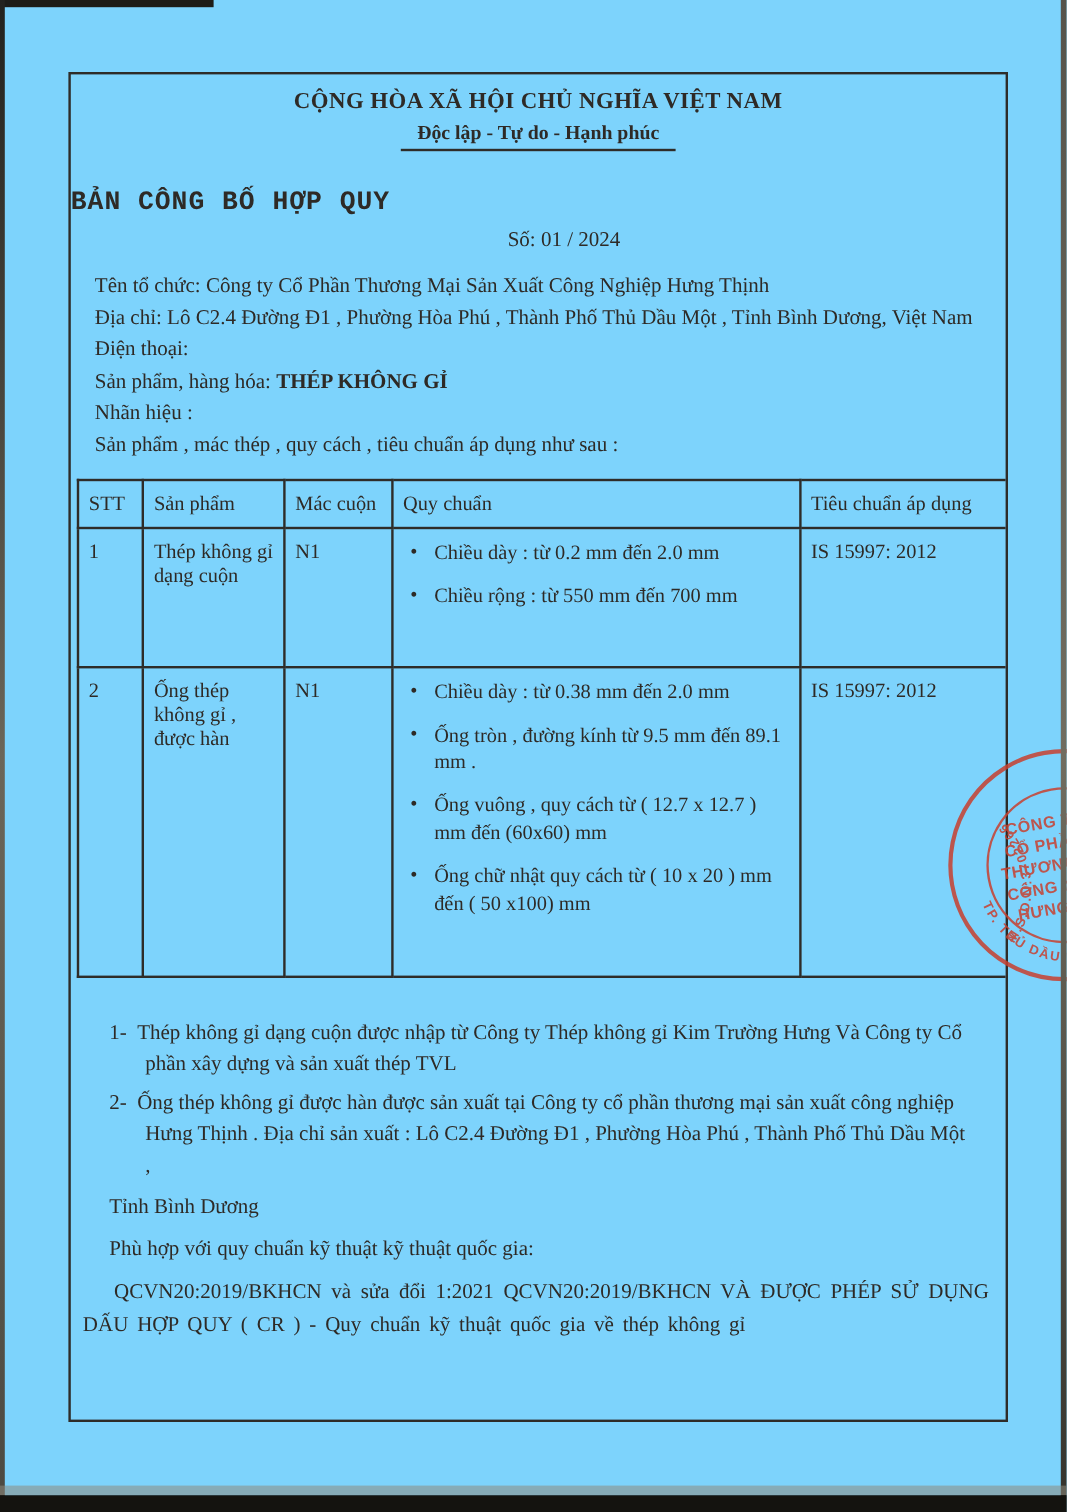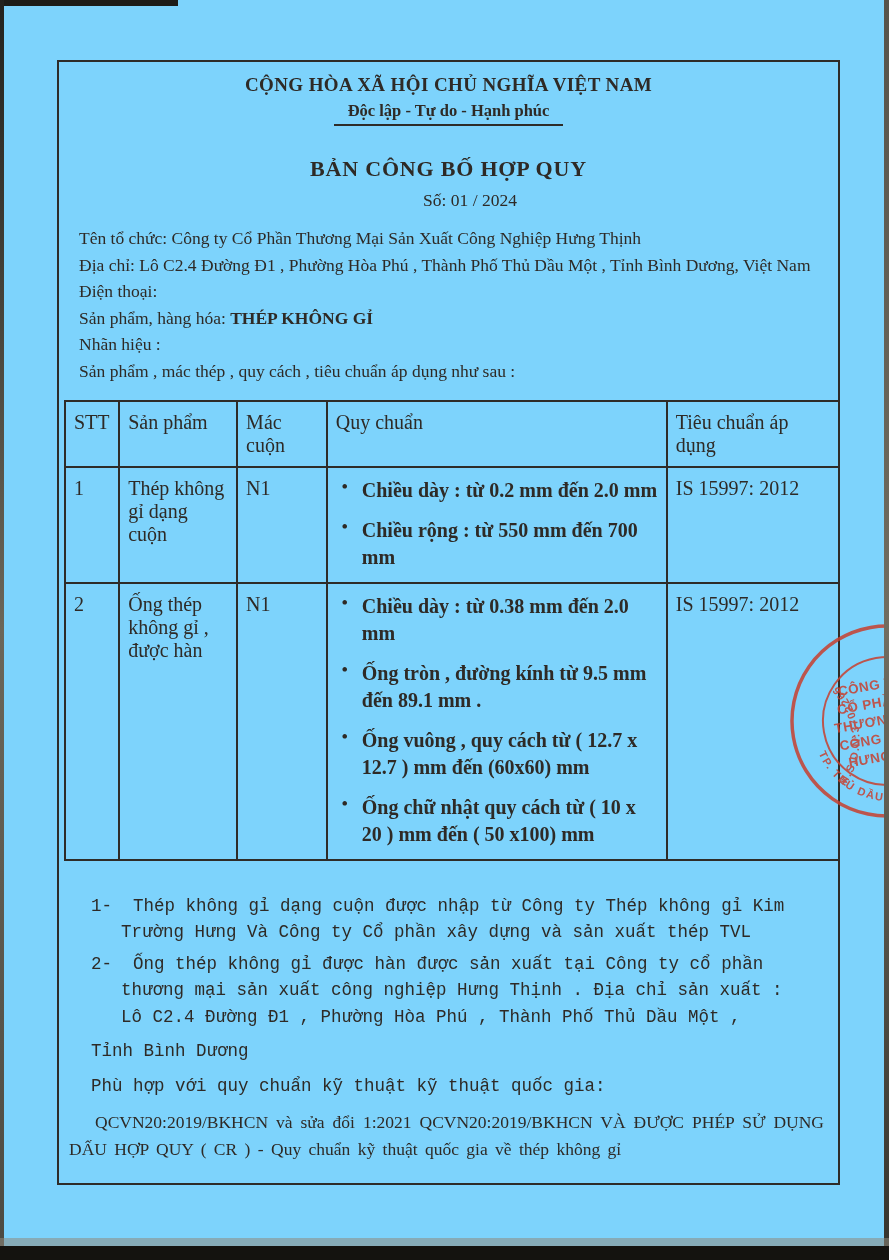--- a/index.html
+++ b/index.html
@@ -25,57 +25,57 @@
     width:783px;height:1125px;
     border:2px solid #2e2c28;
     box-sizing:border-box;
     padding-top:12px;
     overflow:hidden;
   }
   .nat-header{text-align:center;}
   .nat-line1{font-weight:bold;font-size:19px;letter-spacing:.4px;}
   .motto{display:inline-block;font-weight:bold;font-size:16.5px;
     border-bottom:2px solid #2e2c28;padding:2px 14px 3px;margin-top:3px;}
-  .doc-title{text-align:center;font-family:Liberation Serif, serif;
+  .doc-title{text-align:left;font-family:Liberation Mono, monospace;
     font-weight:bold;font-size:22px;letter-spacing:.8px;margin:30px 0 8px;}
   .doc-number{text-align:center;font-size:17.5px;margin-bottom:14px;padding-left:43px;}
 
   .info{margin:0 20px;font-size:17.5px;line-height:1.52;}
   .info p{margin:0;}
   .p-org{margin-top:2px;}
   .p-address{margin-top:3px;}
   .p-phone{margin-top:10px;}
   .p-product{margin-top:13px;margin-left:8px;}
   .p-brand{margin-top:9px;margin-left:8px;}
   .p-intro{margin-top:11px;margin-left:8px;}
   .bold{font-weight:bold;}
 
   table.spec{border-collapse:collapse;margin:15px 0 0 5px;width:778px;
-    font-size:20px;table-layout:fixed;}
+    font-size:17px;table-layout:fixed;}
   table.spec th,table.spec td{border:2px solid #2e2c28;vertical-align:top;
     padding:9px 8px;text-align:left;font-weight:normal;}
   .col-stt{width:52px;}
   .col-product{width:113px;}
   .col-grade{width:86px;}
   .col-spec{width:326px;}
   .col-standard{width:167px;}
   th.c,td.c{text-align:center;}
   td.product-cell{text-align:justify;padding:12px 12px 12px 14px;margin-top:14px;}
   td.spec-cell{padding:12px 10px 14px 14px;}
   td.std-cell{padding:12px 6px 12px 10px;}
   td.grade-cell{text-align:center;padding-top:12px;}
   td.stt-cell{text-align:center;padding-top:12px;}
-  ul.specs{list-style:none;margin:0;padding:0;font-weight:bold;}
+  ul.specs{list-style:none;margin:0;padding:0;}
   ul.specs li{position:relative;padding-left:26px;margin-bottom:13px;line-height:1.35;}
   ul.specs li:last-child{margin-bottom:2px;}
   ul.specs li::before{content:"•";position:absolute;left:6px;top:-1px;font-size:17px;}
   tr.row-1 td{height:96px;}
   tr.row-2 td{height:238px;}
 
-  .notes{margin:32px 26px 0 32px;font-size:17.5px;line-height:1.5;font-family:Liberation Mono, monospace;}
+  .notes{margin:32px 26px 0 32px;font-size:17.5px;line-height:1.5;}
   .notes p{margin:6px 0 0;}
   .note{padding-left:30px;text-indent:-30px;}
   .province{margin-top:8px !important;}
   .conformity{margin-top:9px !important;}
   .statement{margin:10px 14px 0 10px;font-size:17.5px;line-height:1.55;
     text-align:justify;text-indent:26px;word-spacing:3px;}
 
   .stamp{position:absolute;left:772px;top:606px;opacity:.85;}
   .stamp circle{fill:none;stroke:#c8402f;}
   .stamp text{fill:#c8402f;}

